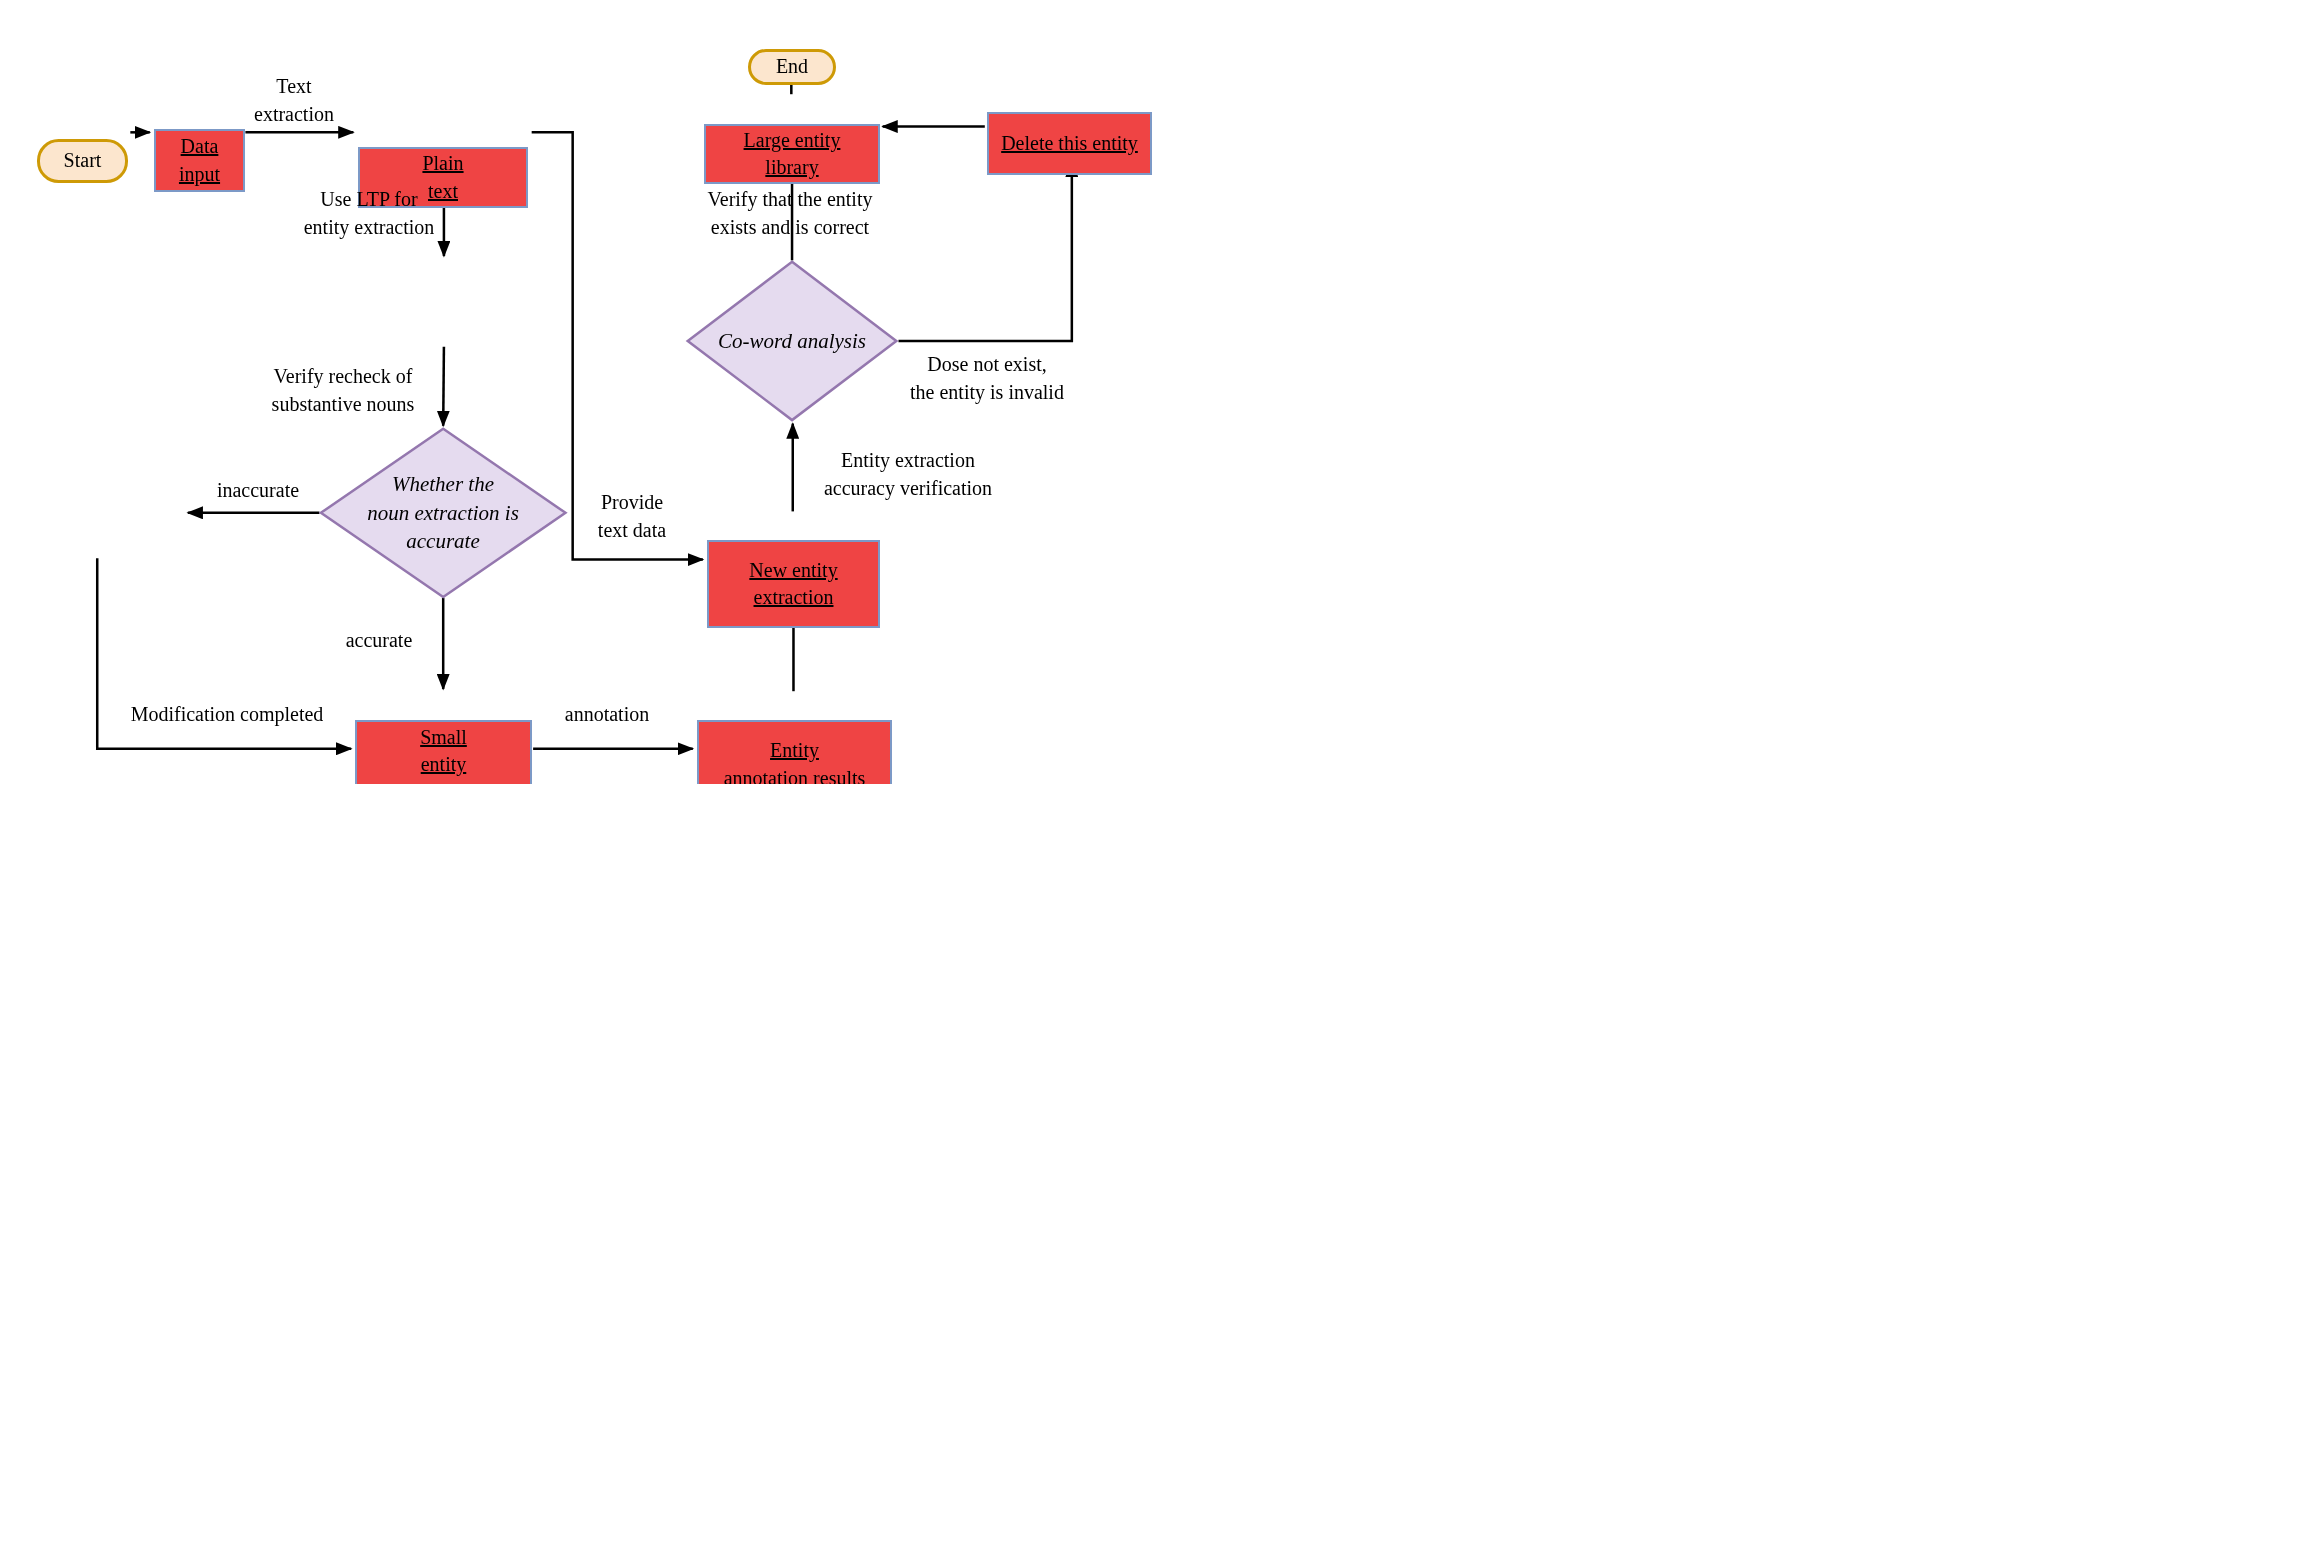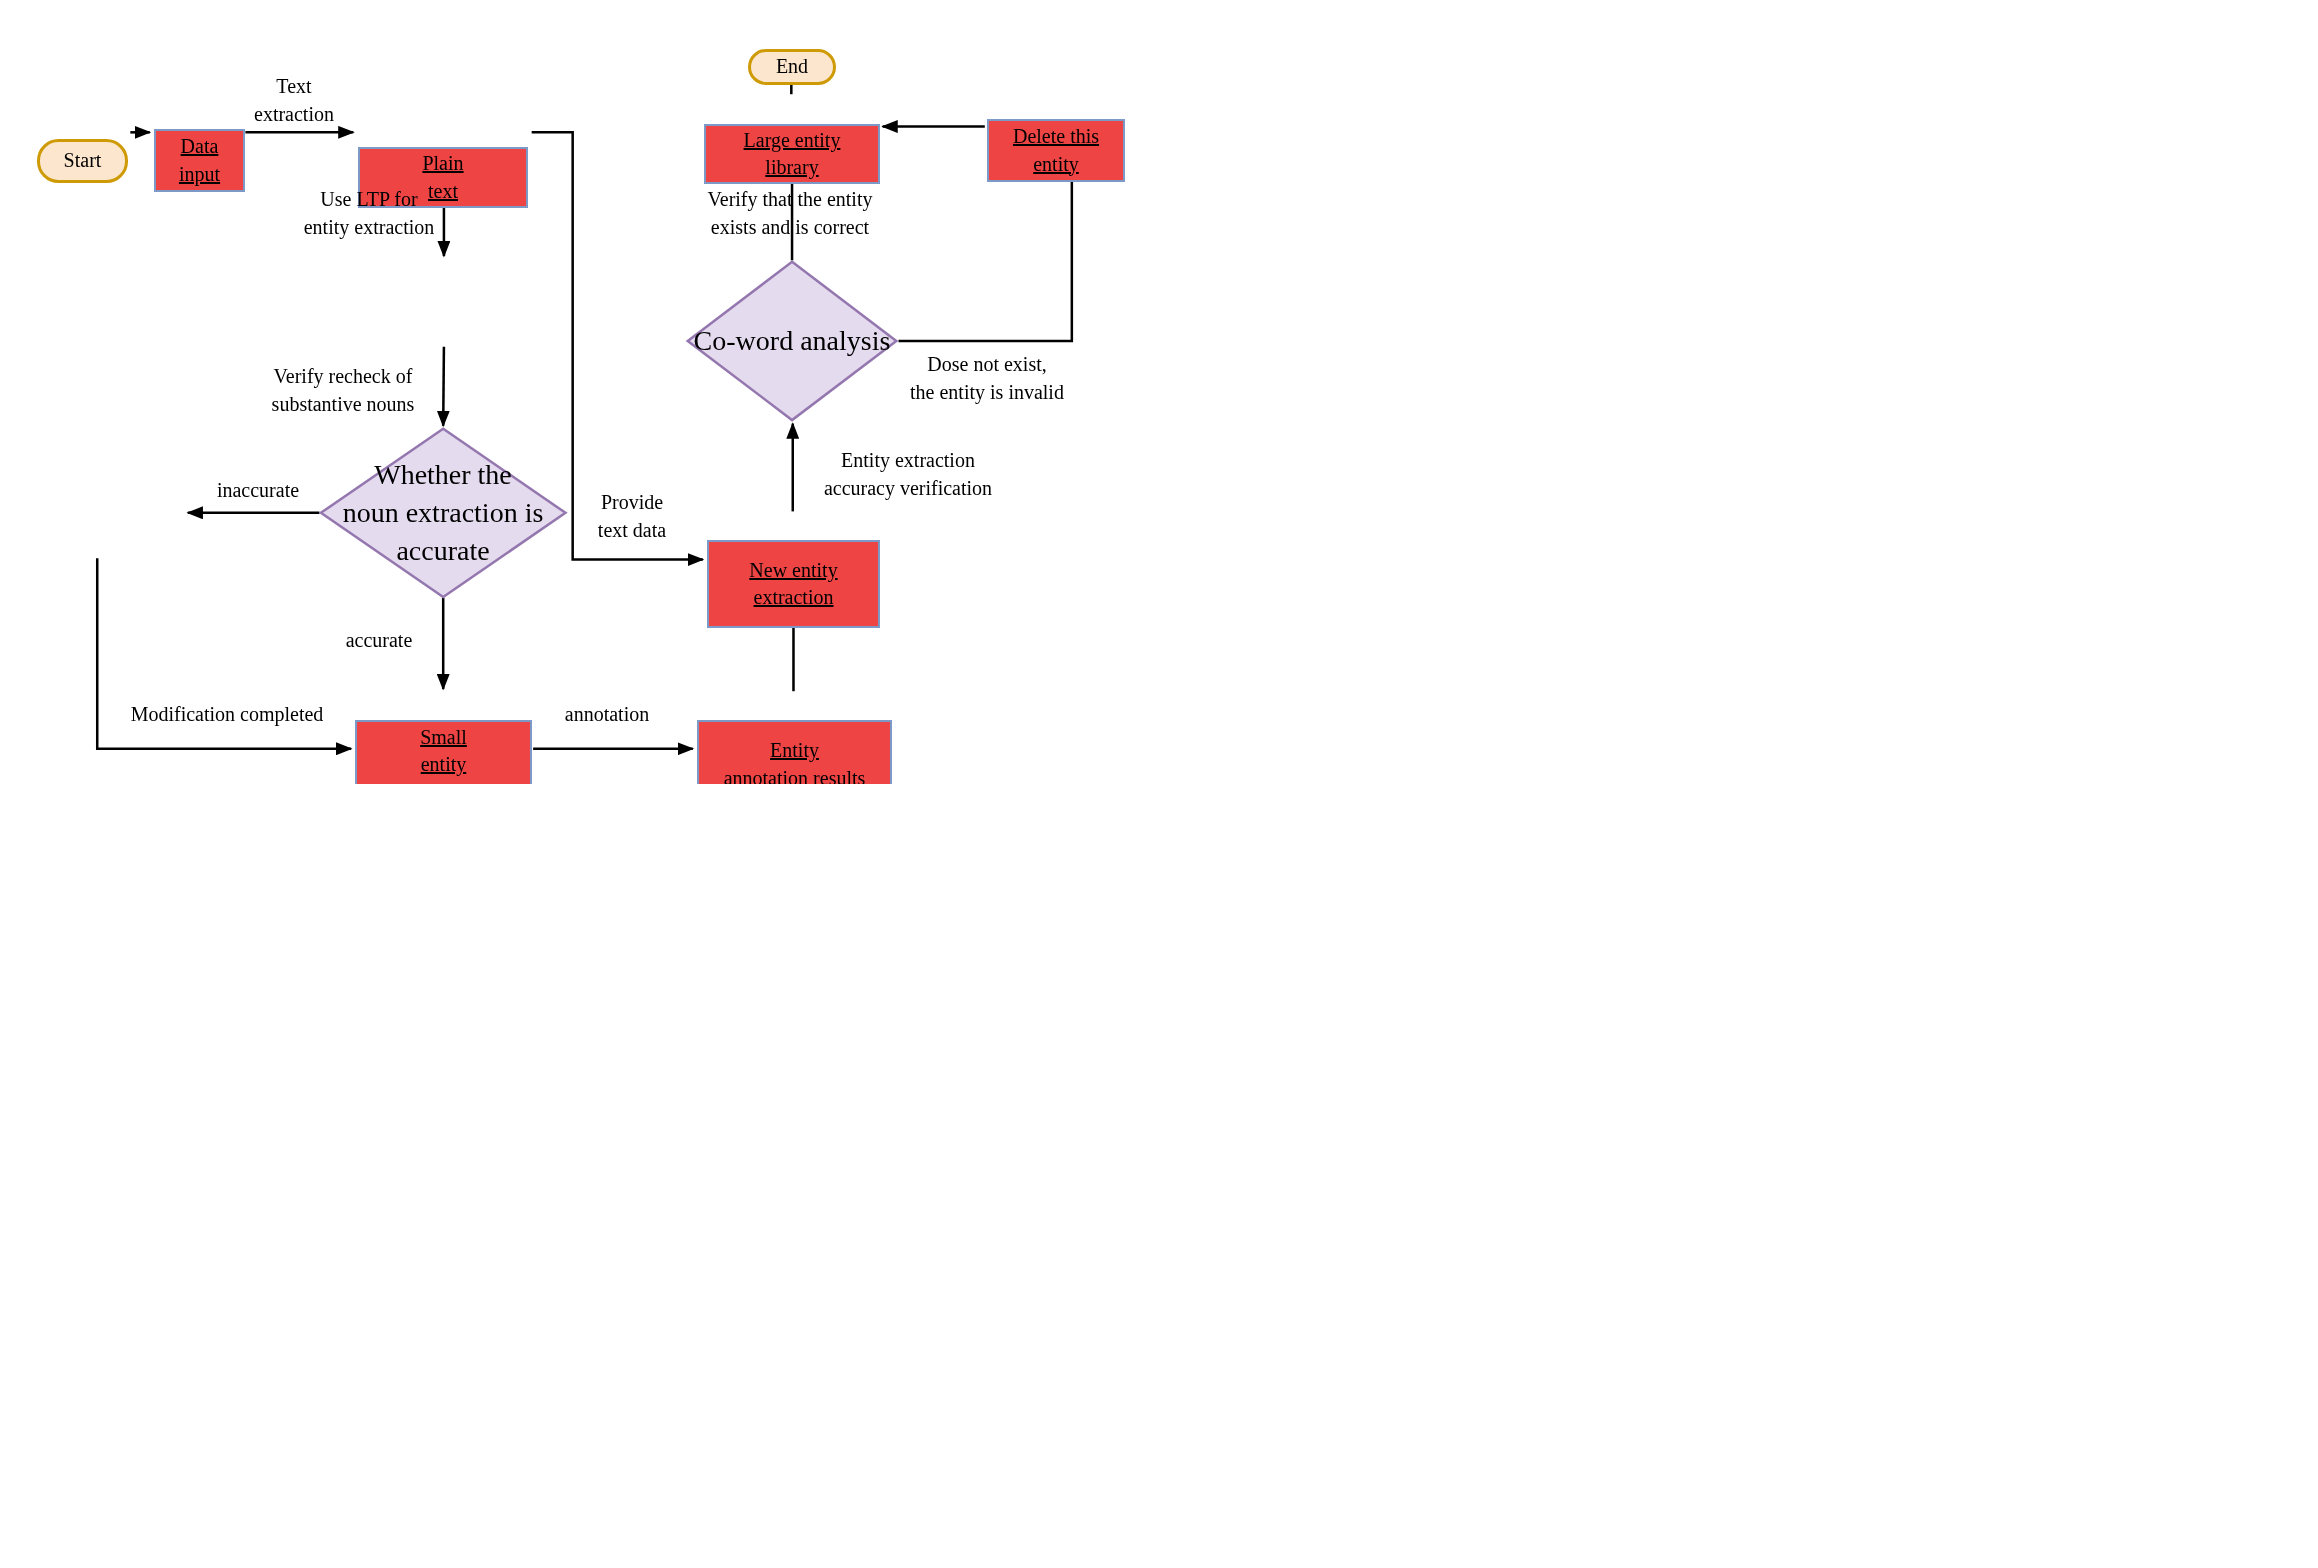--- a/index.html
+++ b/index.html
@@ -31,21 +31,21 @@
   }
   .terminal {
     background:#FCE6CE;
     border:3.6px solid #CE9A06;
   }
   .term-start { border-radius:21.6px; }
   .term-end   { border-radius:18px; }
   .diamond-label {
     position:absolute; transform:translate(-50%,-50%);
     text-align:center; white-space:pre-line;
-    font-size:28px; line-height:1.36;
+    font-size:21px; line-height:1.36;font-style:italic;
   }
   .edge-label {
     position:absolute; transform:translate(-50%,-50%);
     text-align:center; white-space:pre-line;
     font-size:20px; line-height:1.38;
   }
 </style>
 </head>
 <body>
 
@@ -88,21 +88,21 @@
 text</div>
   <div class="node process" style="left:355px; top:692px; width:177px; height:89px;">Small
 entity
 library</div>
   <div class="node process" style="left:697px; top:692px; width:195px; height:89px;">Entity
 annotation results</div>
   <div class="node process" style="left:707px; top:512px; width:173px; height:88px;">New entity
 extraction</div>
   <div class="node process" style="left:704px; top:96px; width:176px; height:60px;">Large entity
 library</div>
-  <div class="node process" style="left:987px; top:91px; width:138px; height:63px;">Delete this entity</div>
+  <div class="node process" style="left:987px; top:84px; width:165px; height:63px;">Delete this entity</div>
 
   <div class="diamond-label" style="left:443px; top:513px;">Whether the
 noun extraction is
 accurate</div>
   <div class="diamond-label" style="left:792px; top:341px;">Co-word analysis</div>
 
   <div class="edge-label" style="left:294px; top:101px;">Text
 extraction</div>
   <div class="edge-label" style="left:369px; top:214px;">Use LTP for
 entity extraction</div>

